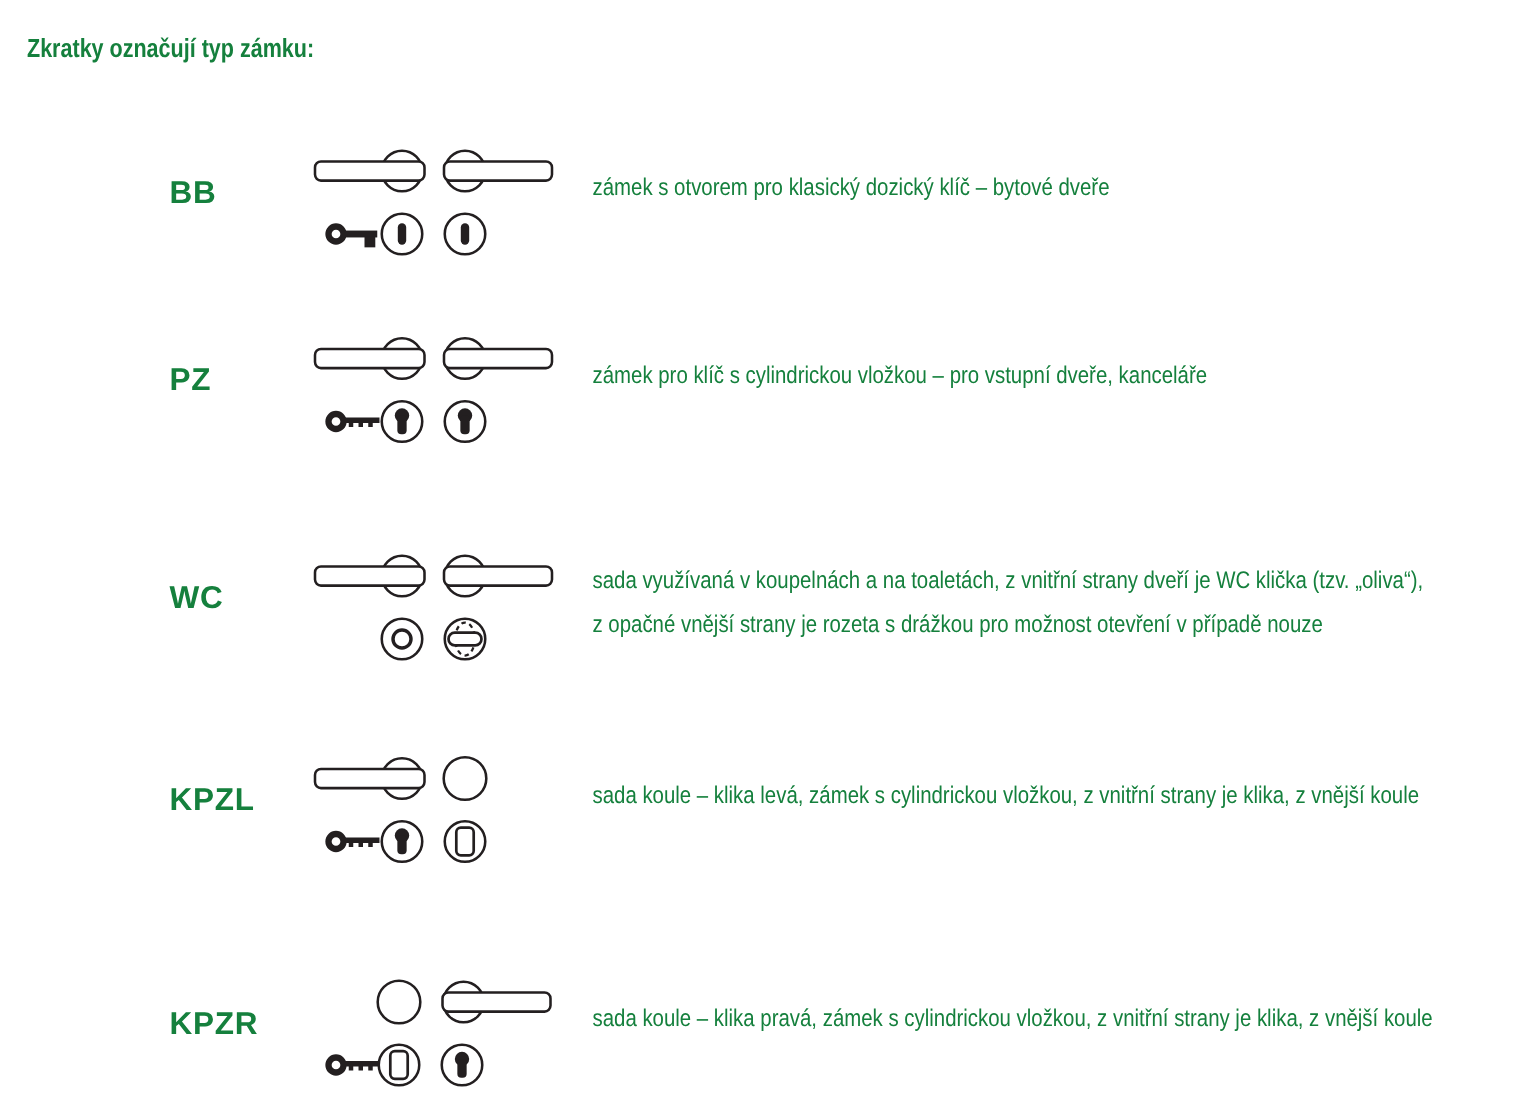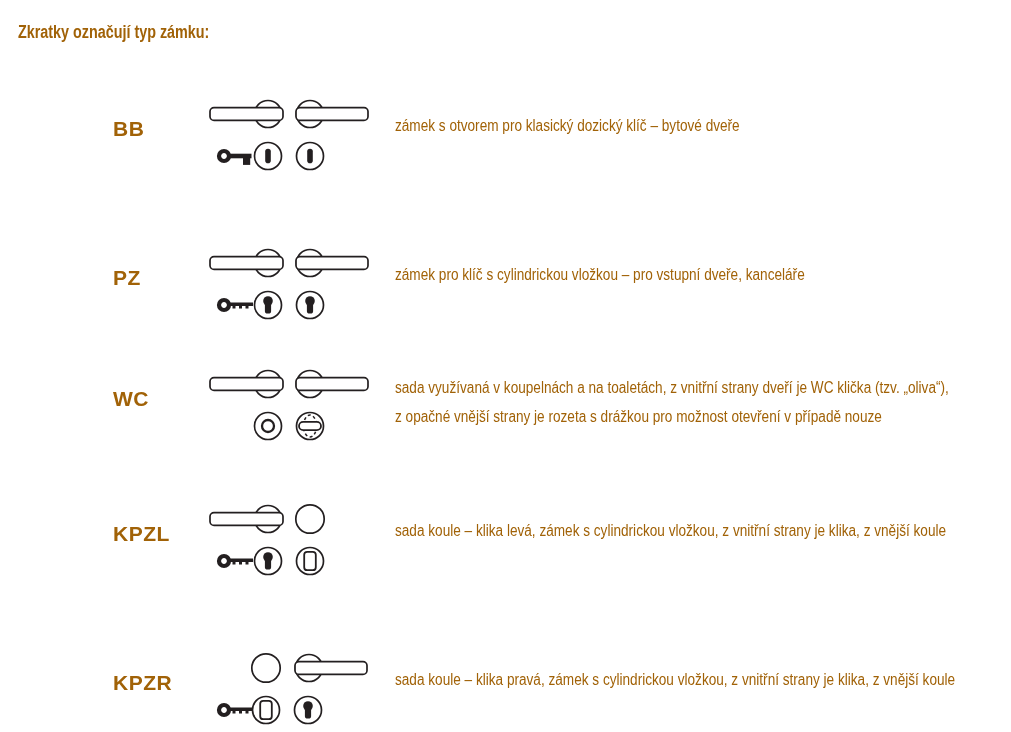--- a/index.html
+++ b/index.html
@@ -2,21 +2,21 @@
 <html lang="cs"><head>
 <meta charset="utf-8">
 <style>
   html, body { margin: 0; padding: 0; background: #ffffff; }
   .page {
     position: relative;
     width: 1011px;
     height: 732px;
     background: #ffffff;
     font-family: "Liberation Sans", "DejaVu Sans", sans-serif;
-    color: #a16207;
+    color: #15803d;
     overflow: hidden;
   }
   .title {
     position: absolute;
     left: 18px;
     top: 22px;
     font-size: 17.5px;
     font-weight: bold;
     white-space: nowrap;
     transform: scaleX(0.82);
@@ -108,21 +108,21 @@
       <use href="#handle-right" x="108" y="16"></use>
       <use href="#key-bb" x="22" y="58"></use>
       <use href="#rosette-bb" x="66" y="58"></use>
       <use href="#rosette-bb" x="108" y="58"></use>
     </svg>
     <div class="desc">
       <div>zámek s otvorem pro klasický dozický klíč – bytové dveře</div>
     </div>
   </section>
 
-  <section class="row" style="top:247px">
+  <section class="row" style="top:223px">
     <div class="code">PZ</div>
     <svg class="icons" width="170" height="76" viewBox="0 0 170 76">
       <use href="#handle-left" x="66" y="16"></use>
       <use href="#handle-right" x="108" y="16"></use>
       <use href="#key-pz" x="22" y="58"></use>
       <use href="#rosette-pz" x="66" y="58"></use>
       <use href="#rosette-pz" x="108" y="58"></use>
     </svg>
     <div class="desc">
       <div>zámek pro klíč s cylindrickou vložkou – pro vstupní dveře, kanceláře</div>

